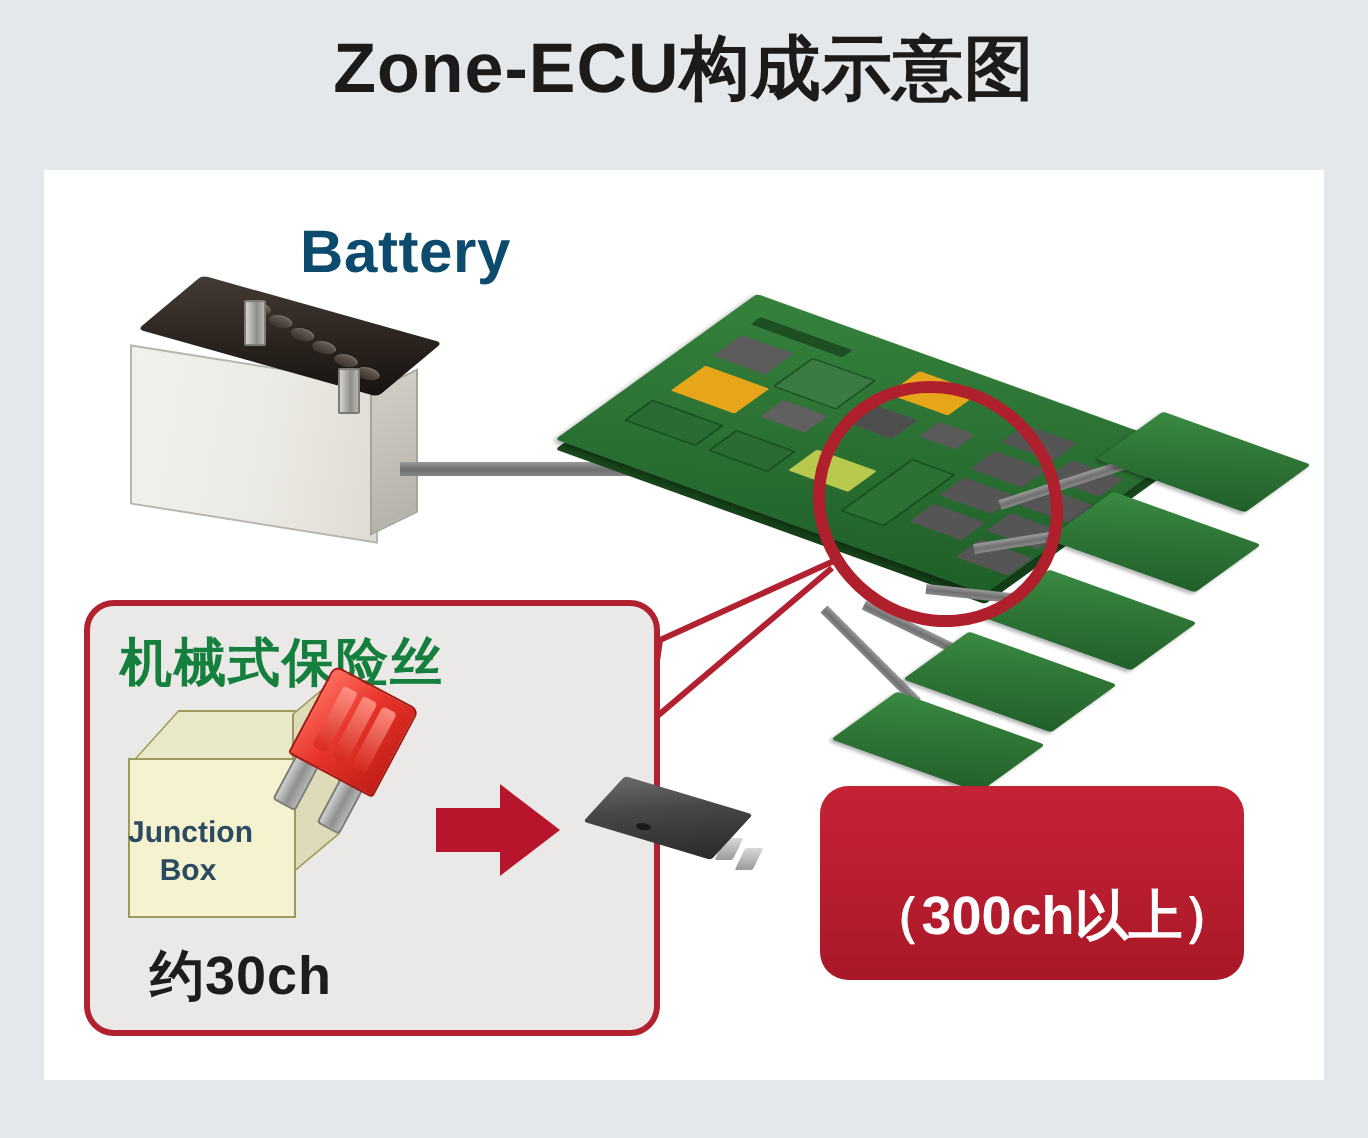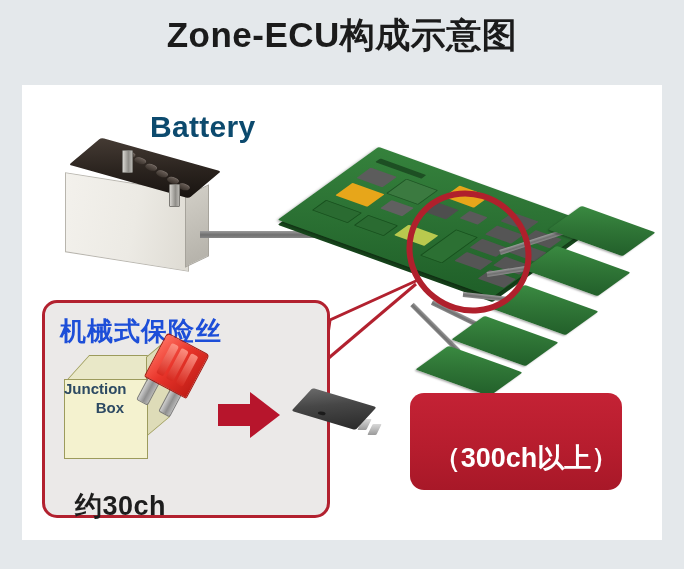--- a/index.html
+++ b/index.html
@@ -130,25 +130,25 @@
   .inset{
     position:absolute;left:42px;top:300px;
     width:288px;height:218px;
     background:#ebe9e8;
     border:3px solid #b2212f;
     border-radius:15px;
     box-sizing:border-box;
   }
   .inset-title{
     position:absolute;left:60px;top:314px;
-    font-size:26px;font-weight:bold;color:#1d4ed8;
+    font-size:26px;font-weight:bold;color:#15803d;
     letter-spacing:1px;white-space:nowrap;
   }
   .inset-sub{
-    position:absolute;left:75px;top:488px;
+    position:absolute;left:75px;top:470px;
     font-size:27px;font-weight:bold;color:#1d1d1d;
     letter-spacing:0.5px;white-space:nowrap;
   }
   .lbl-ipd{
     position:absolute;left:283px;top:342px;
     font-size:33px;font-weight:bold;color:#b51f2c;
     letter-spacing:0.5px;white-space:nowrap;
   }
 
   
@@ -161,22 +161,22 @@
     position:absolute;left:4px;top:0px;width:82px;height:26px;
     background:#e9e8c8;border:1px solid #9c9b5c;
     transform:skewX(-42deg);transform-origin:bottom left;
   }
   .jb-side{
     position:absolute;left:86px;top:2px;width:22px;height:78px;
     background:#dedcb8;border:1px solid #9c9b5c;
     transform:skewY(-40deg);transform-origin:top left;
   }
   .jb-text{
-    position:absolute;left:4px;top:24px;width:60px;
-    text-align:right;
+    position:absolute;left:4px;top:52px;width:60px;
+    text-align:center;
     font-size:15px;font-weight:bold;color:#2d4a63;
     line-height:19px;
   }
 
   
   .fuse{position:absolute;left:136px;top:340px;width:72px;height:78px;transform:rotate(28deg);}
   .fuse-body{
     position:absolute;left:10px;top:0;width:46px;height:48px;
     background:linear-gradient(110deg,#ff7060 0%,#e8342a 45%,#c01d16 100%);
     border-radius:4px 4px 2px 2px;

